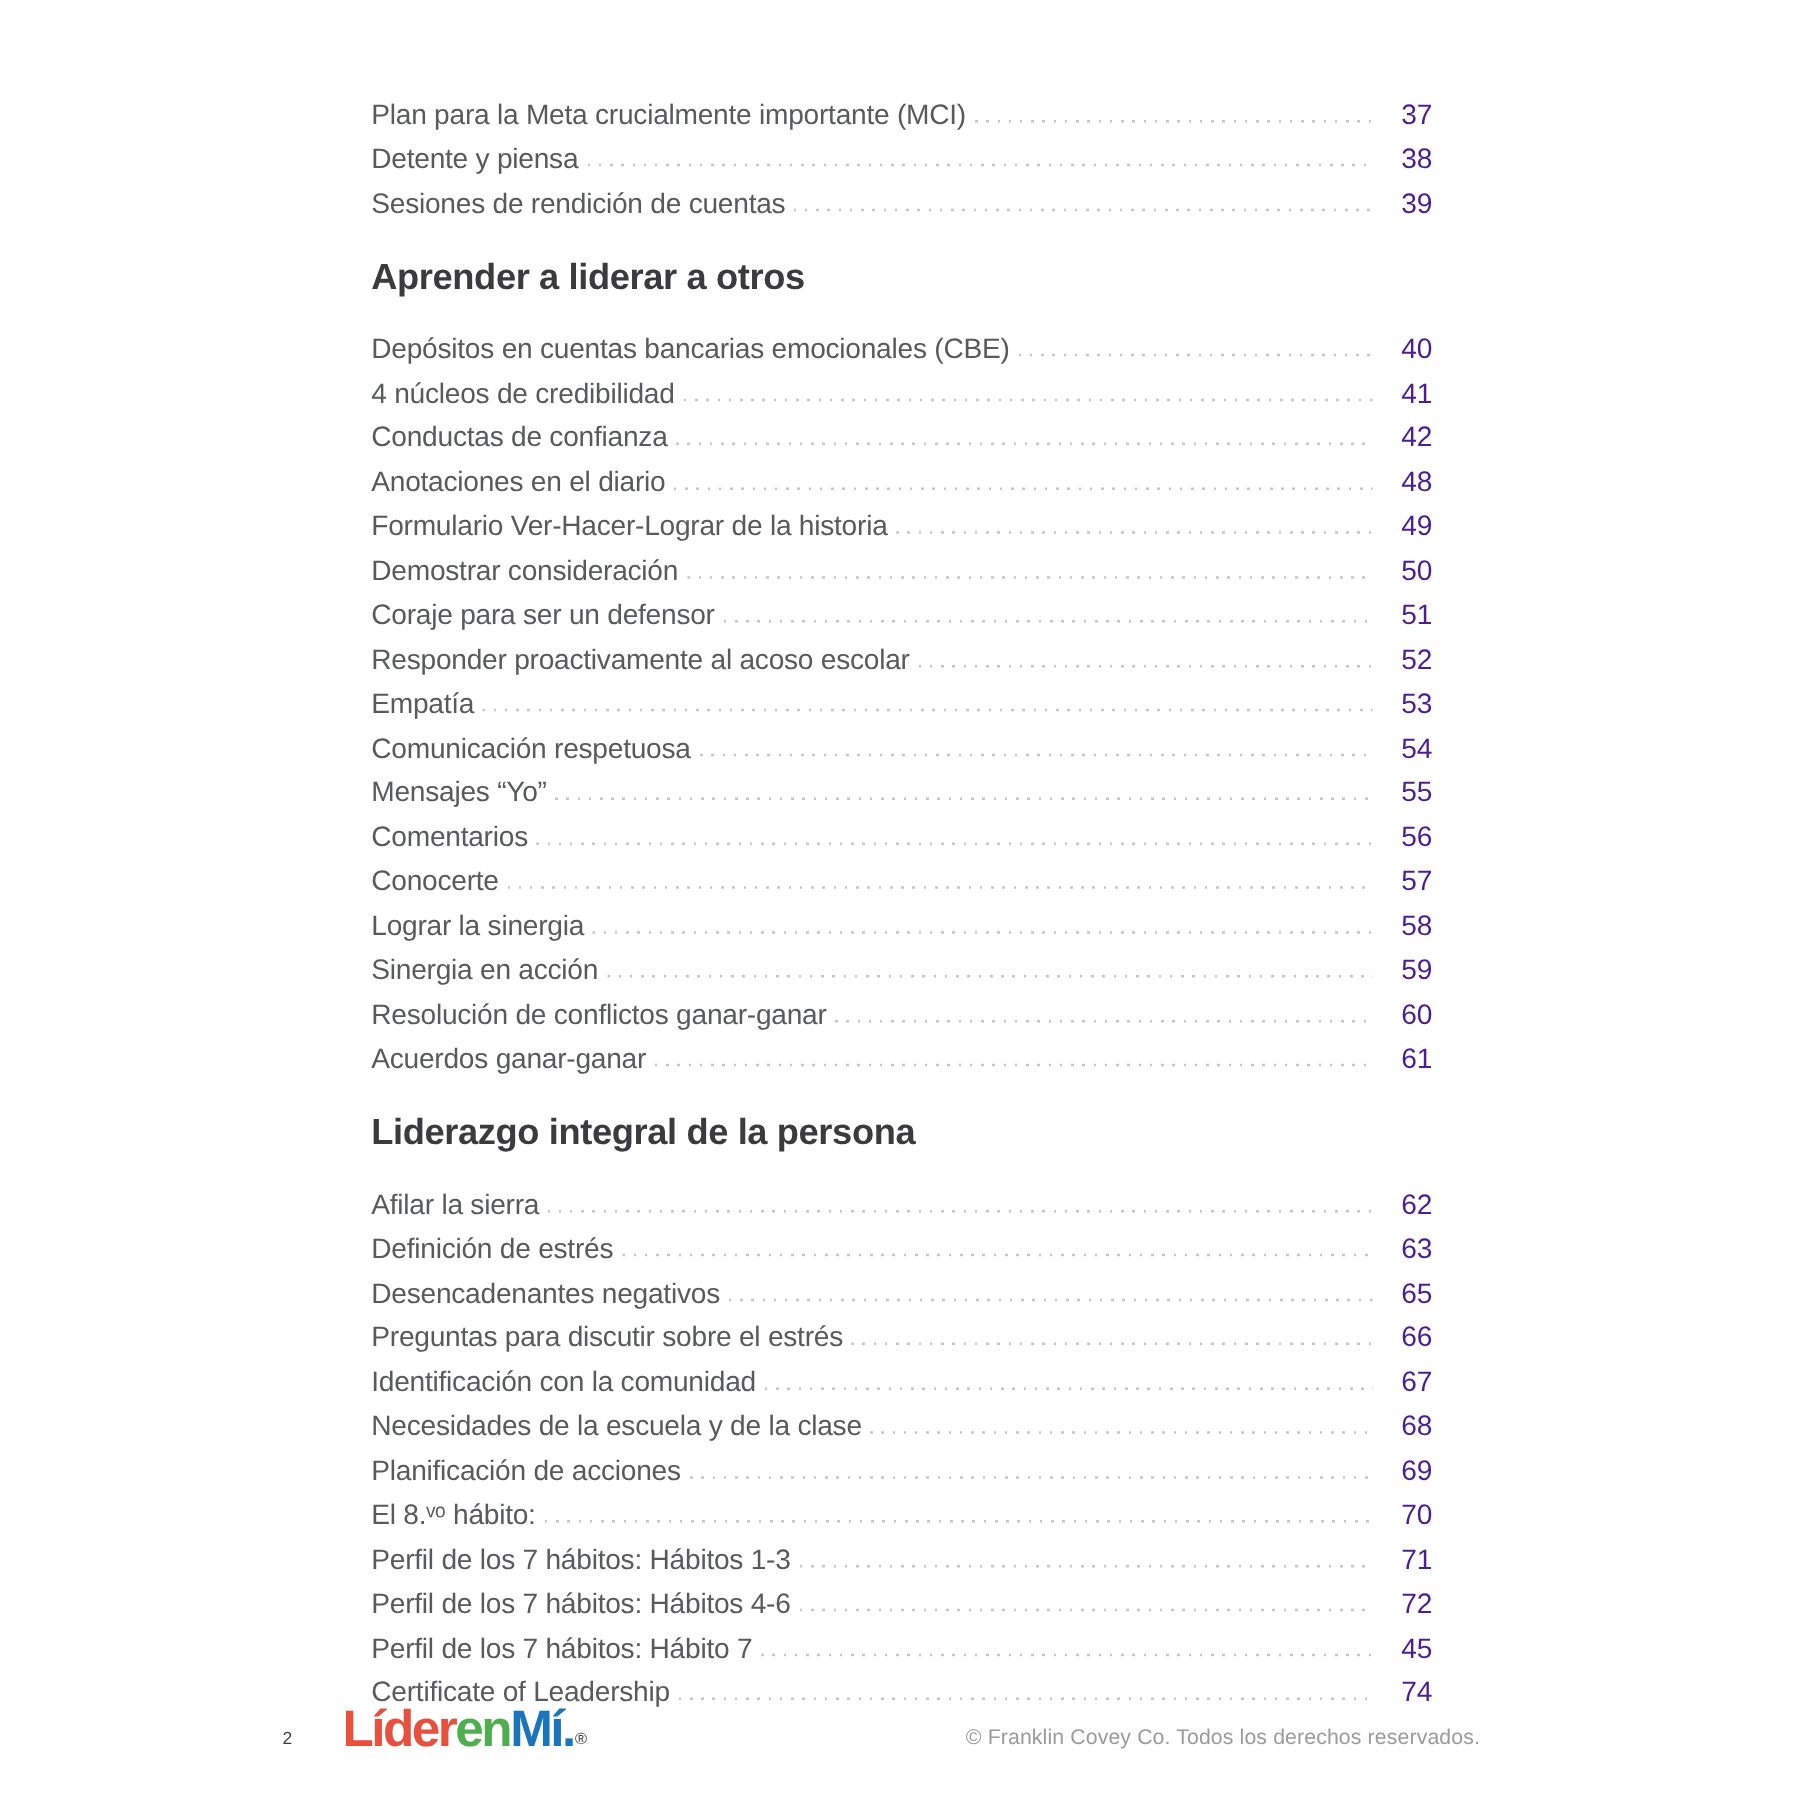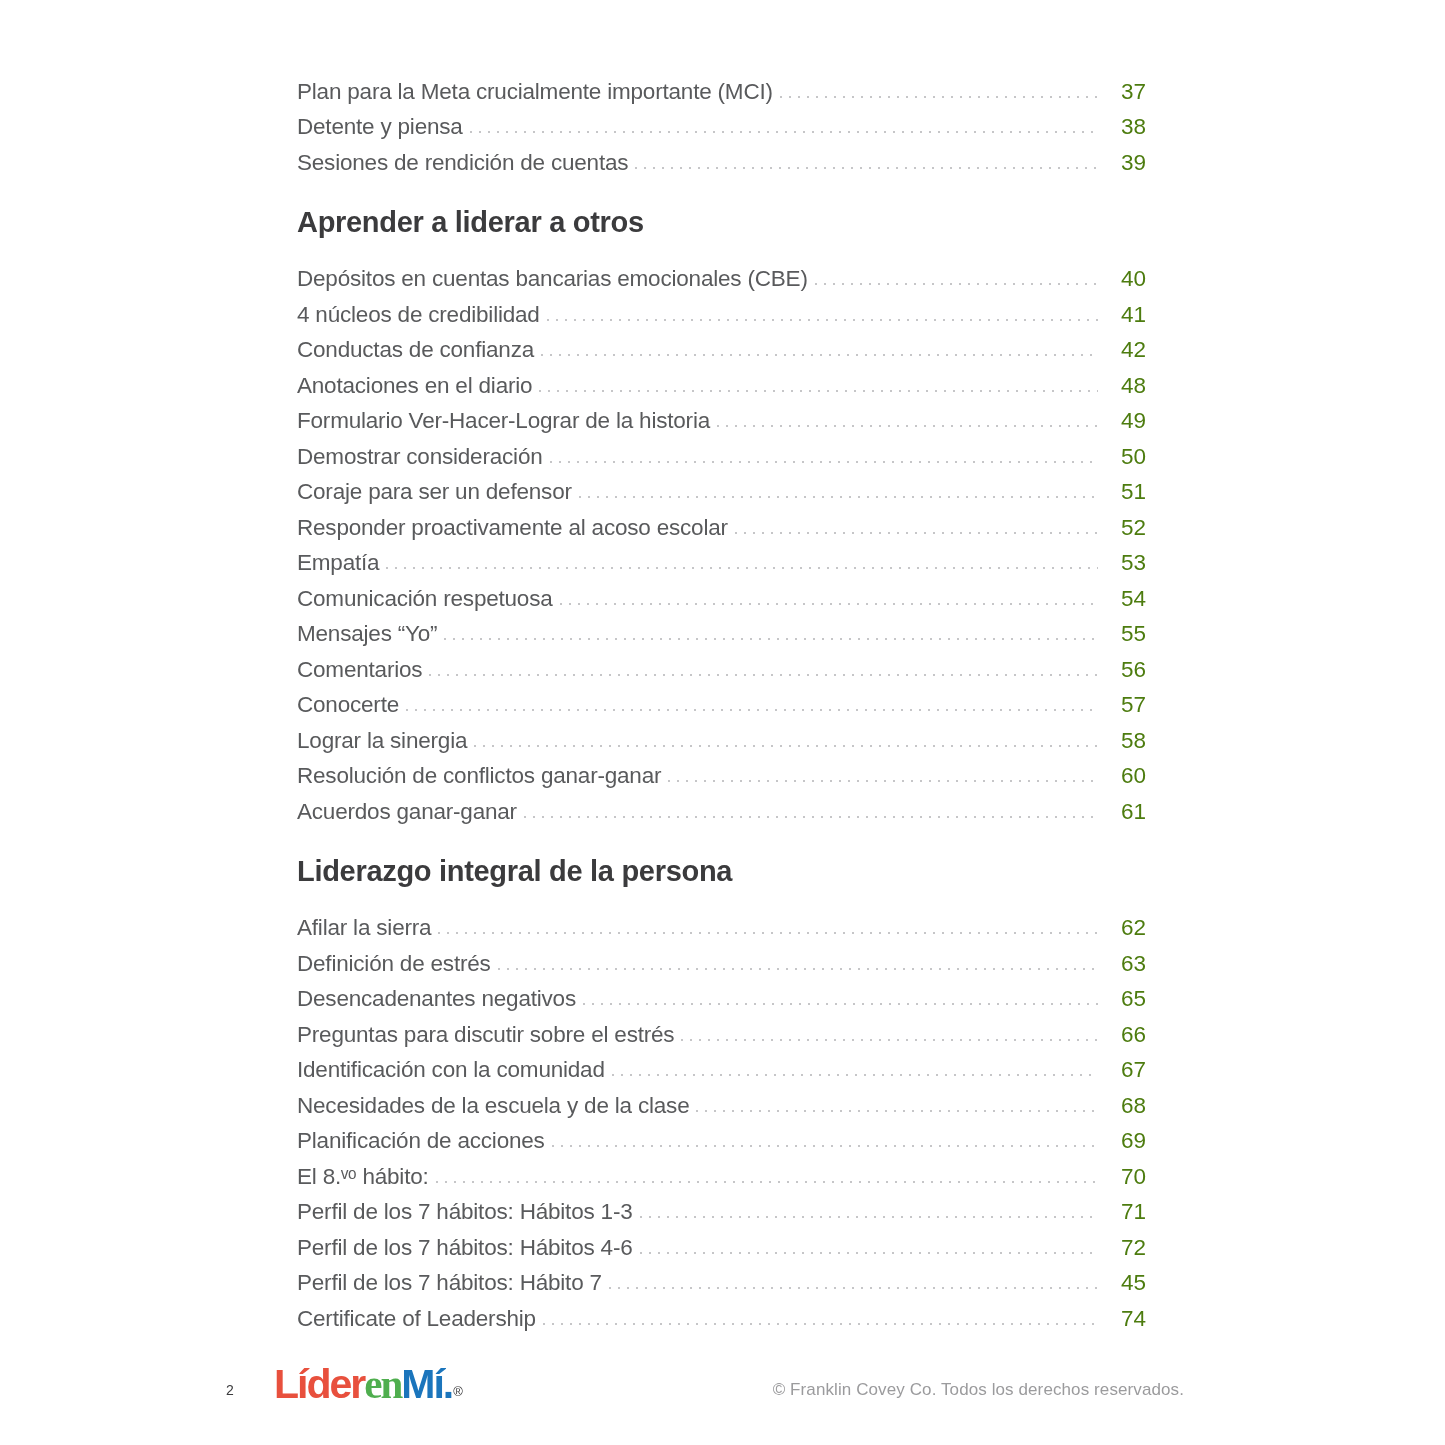--- a/index.html
+++ b/index.html
@@ -49,39 +49,39 @@
     background-image: repeating-linear-gradient(
       to right,
       #c6c6c8 0px, #c6c6c8 2px,
       transparent 2px, transparent 9px
     );
   }
   .entry-page {
     min-width: 42px;
     text-align: right;
     white-space: nowrap;
-    color: #4d7c0f;
+    color: #4c1d95;
   }
   
   .footer-page-num {
     position: absolute;
     left: 226px; top: 1382px;
     font-size: 14px;
     color: #3c3c3e;
   }
   .logo {
     position: absolute;
     left: 274px; top: 1360px;
     font-size: 41px;
     font-weight: 700;
     letter-spacing: -2px;
     white-space: nowrap;
   }
   .logo .l-red   { color: #e8503d; }
-  .logo .l-green { color: #4fae4e; font-family: Liberation Serif, serif; }
+  .logo .l-green { color: #4fae4e; }
   .logo .l-blue  { color: #1b75bc; }
   .logo .l-reg {
     font-size: 13px;
     font-weight: 400;
     color: #3a3a3c;
     letter-spacing: 0;
     vertical-align: 2px;
     margin-left: 1px;
   }
   .copyright {
@@ -178,20 +178,25 @@
         <span class="entry-label">Conocerte</span>
         <span class="dots"></span>
         <span class="entry-page">57</span>
       </div>
       <div class="entry">
         <span class="entry-label">Lograr la sinergia</span>
         <span class="dots"></span>
         <span class="entry-page">58</span>
       </div>
       <div class="entry">
+        <span class="entry-label">Sinergia en acción</span>
+        <span class="dots"></span>
+        <span class="entry-page">59</span>
+      </div>
+      <div class="entry">
         <span class="entry-label">Resolución de conflictos ganar-ganar</span>
         <span class="dots"></span>
         <span class="entry-page">60</span>
       </div>
       <div class="entry">
         <span class="entry-label">Acuerdos ganar-ganar</span>
         <span class="dots"></span>
         <span class="entry-page">61</span>
       </div>
       <div class="section-heading">Liderazgo integral de la persona</div>

